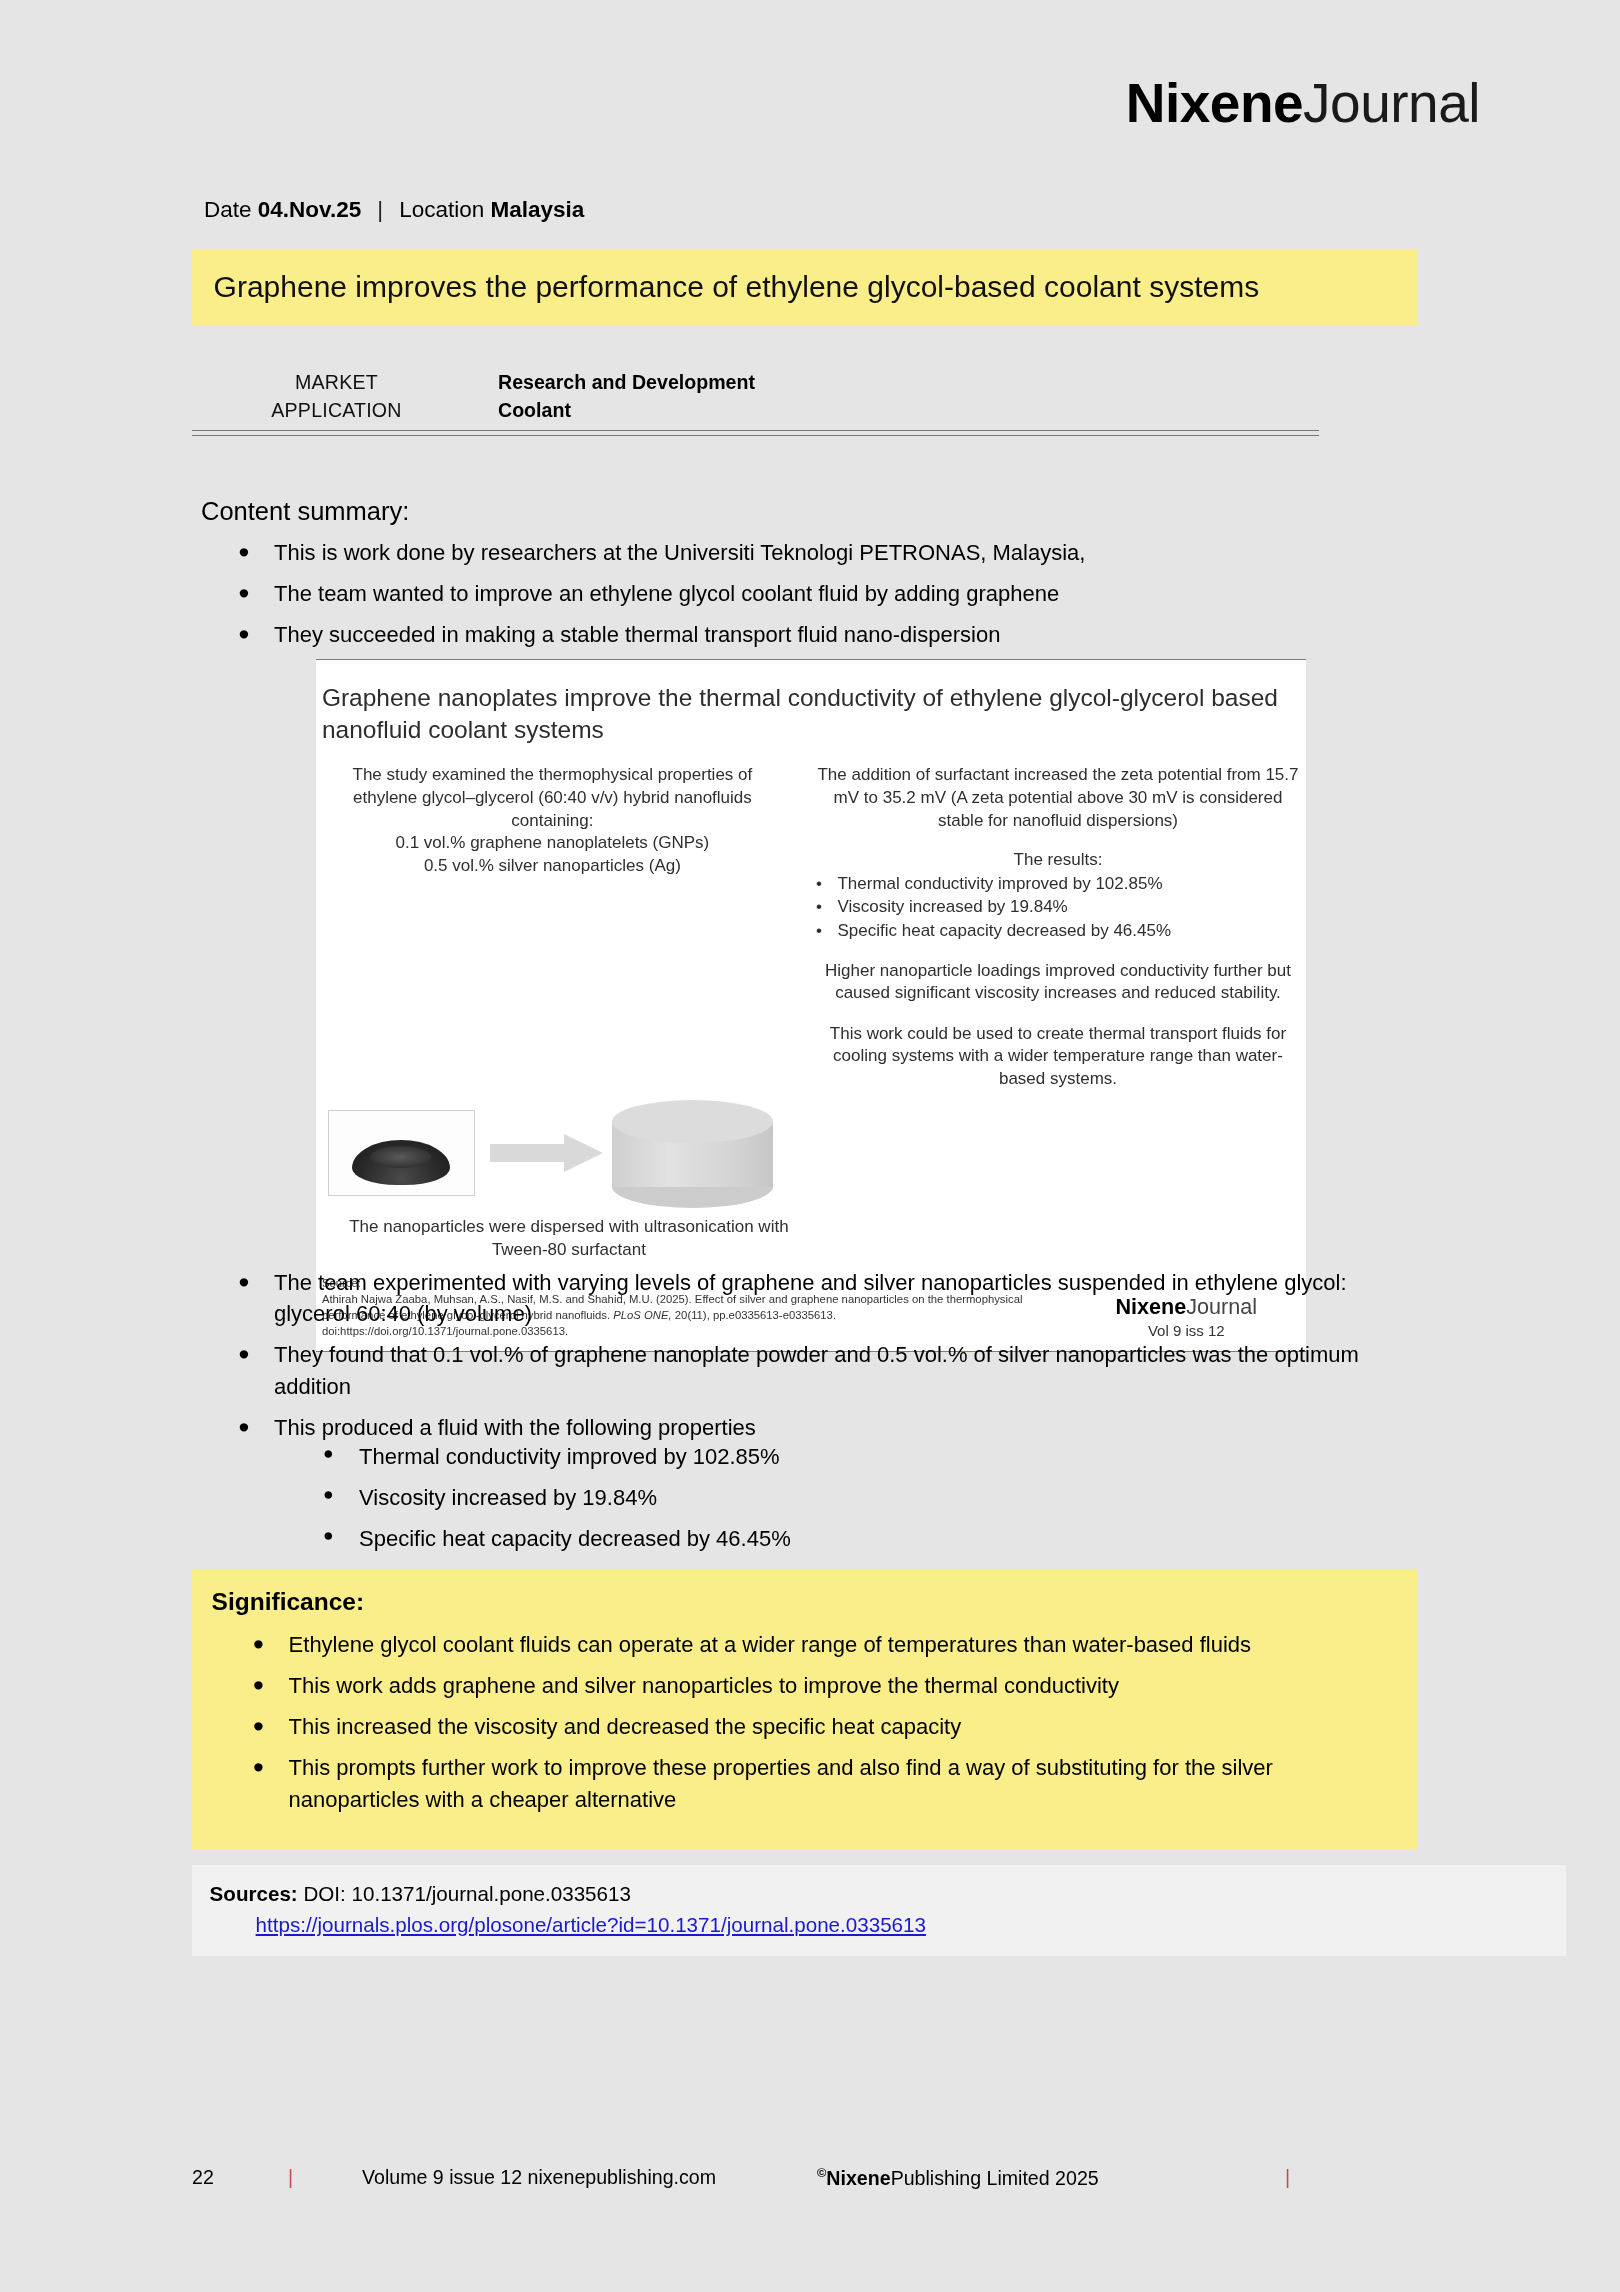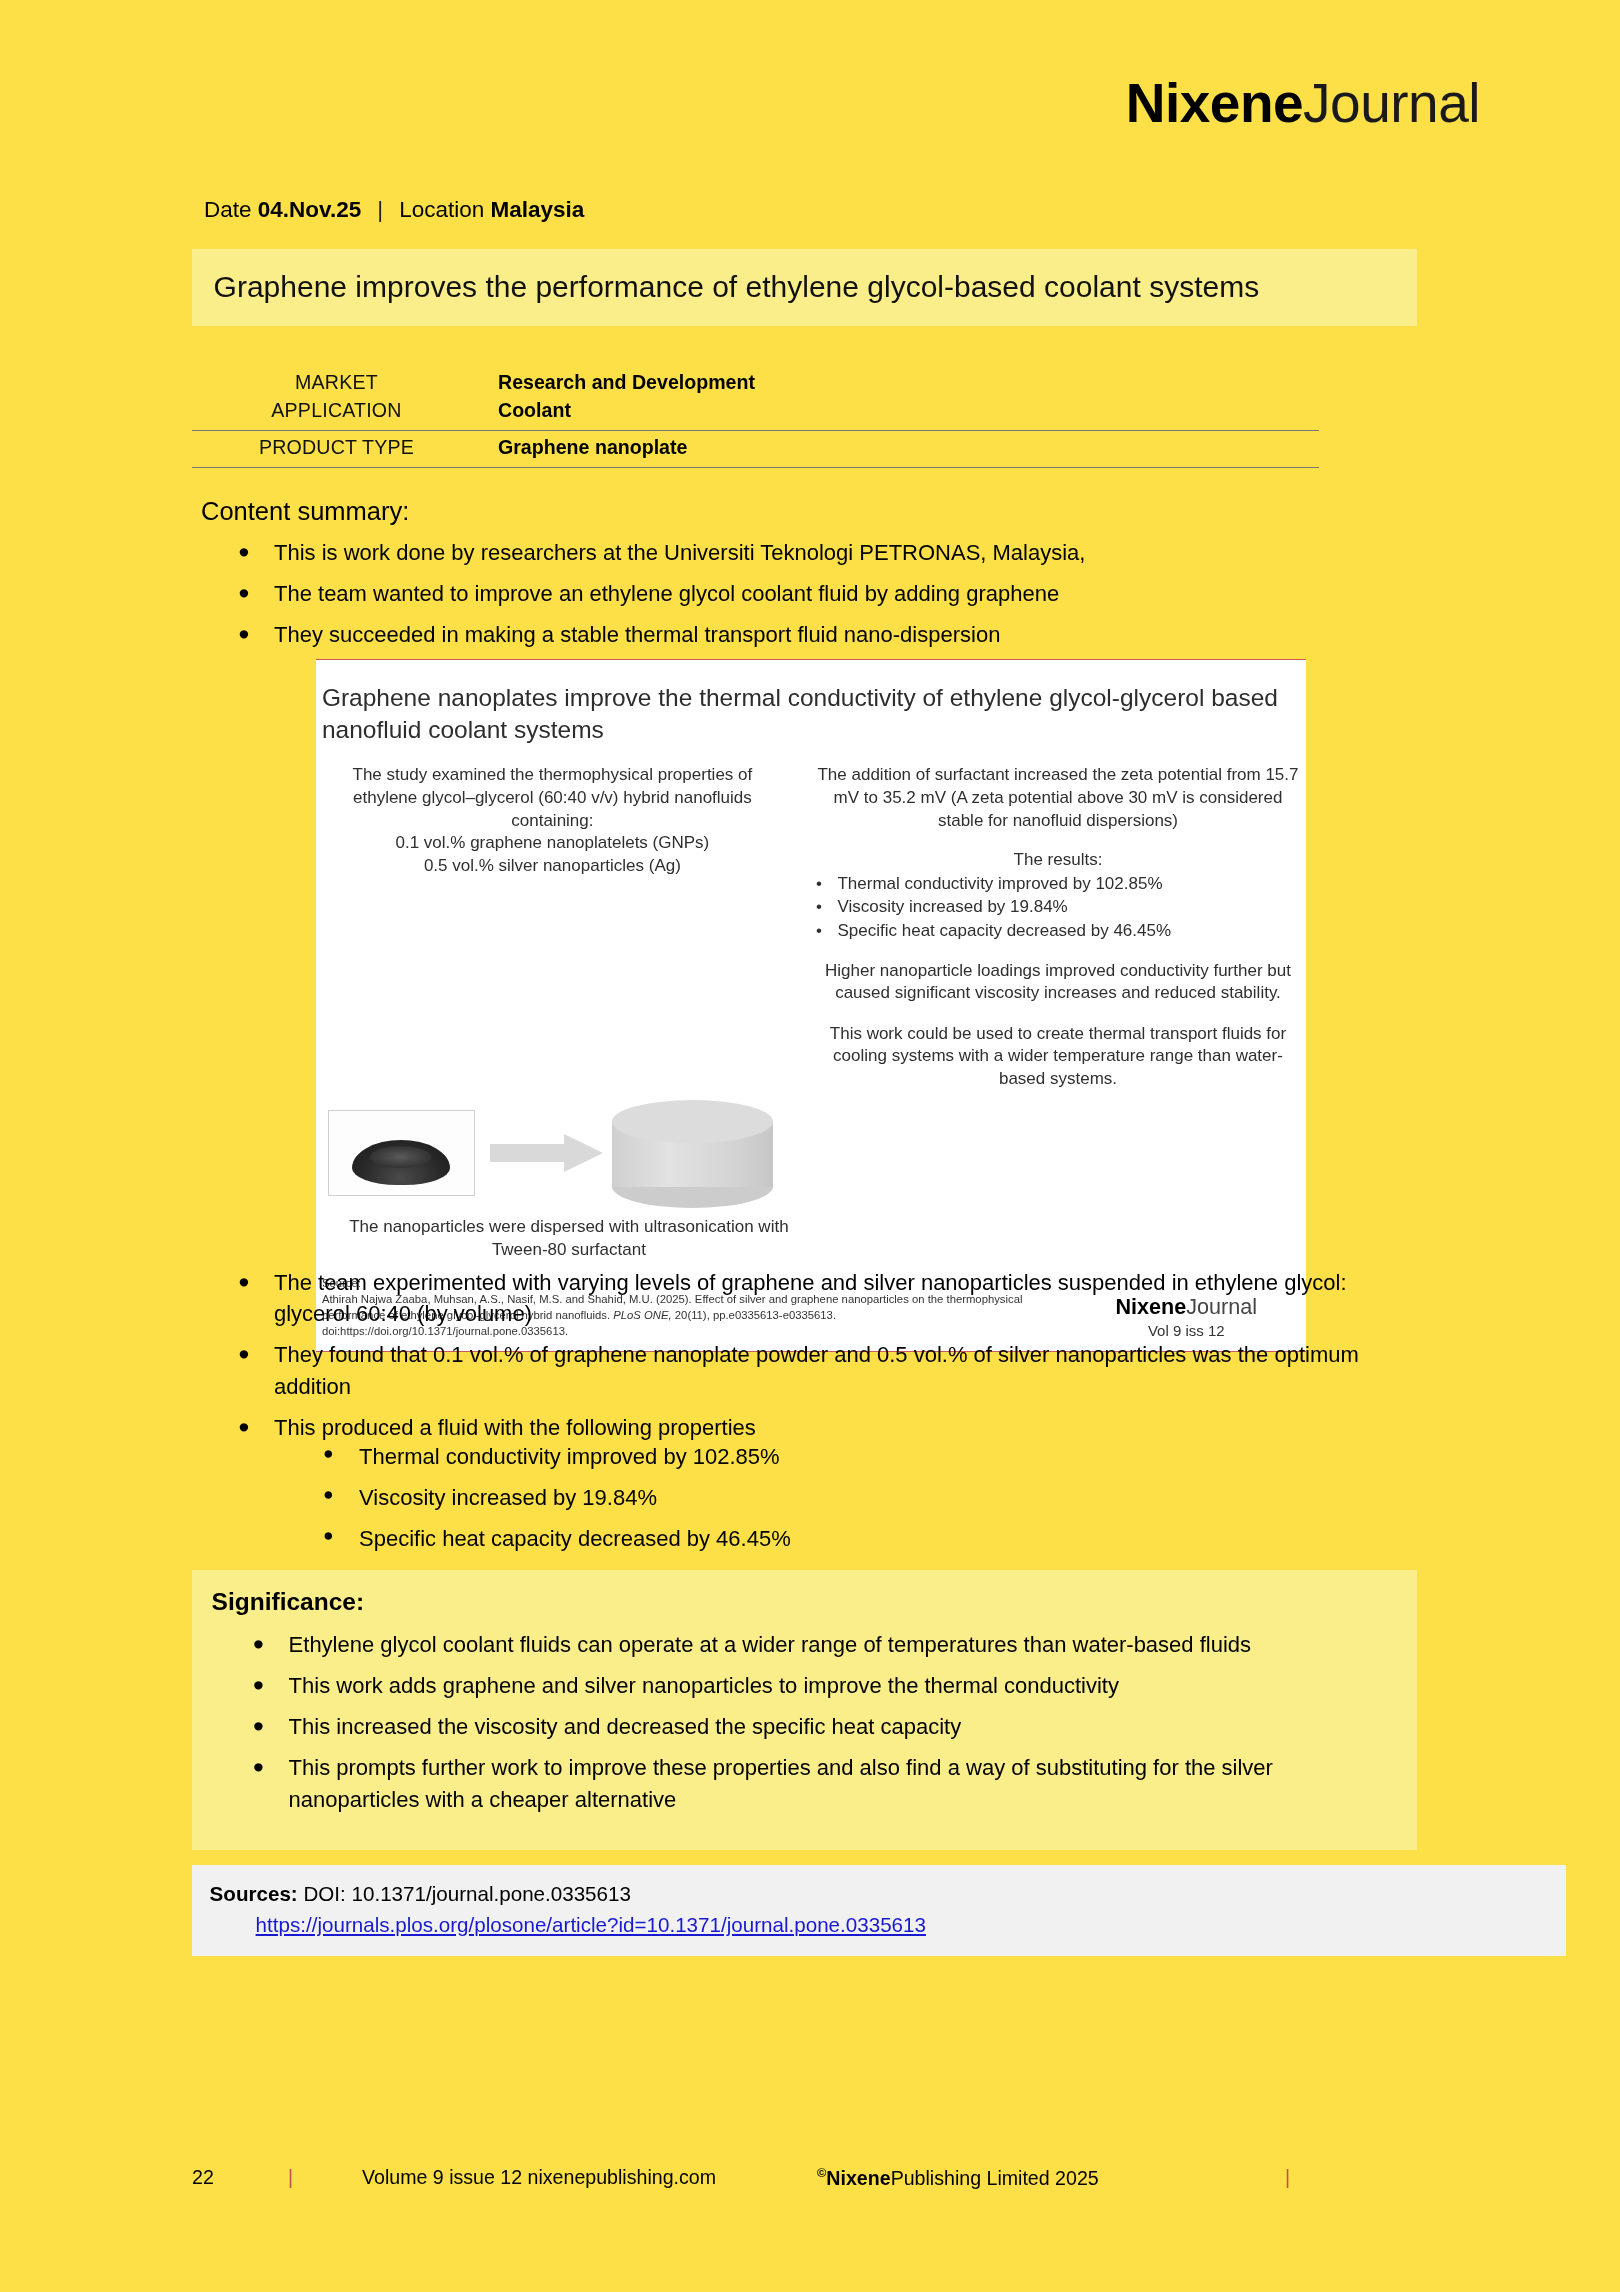--- a/index.html
+++ b/index.html
@@ -9,21 +9,21 @@
   }
   body {
     font-family: "Liberation Sans", sans-serif;
     color: #000;
   }
   .page {
     position: relative;
     width: 1620px;
     height: 2293px;
     margin: 0 auto;
-    background: #fde047;
+    background: #e5e5e5;
     overflow: hidden;
   }
 
   
   .masthead {
     position: absolute;
     top: 76px;
     right: 140px;
     font-size: 55px;
     letter-spacing: -0.5px;
@@ -356,24 +356,20 @@
   <div class="meta">
     <div class="meta-row">
       <div class="key">MARKET</div>
       <div class="val">Research and Development</div>
     </div>
     <div class="meta-row">
       <div class="key">APPLICATION</div>
       <div class="val">Coolant</div>
     </div>
     <div class="meta-sep"></div>
-    <div class="meta-row" style="padding-top:7.8px;">
-      <div class="key">PRODUCT TYPE</div>
-      <div class="val">Graphene nanoplate</div>
-    </div>
     <div class="meta-sep"></div>
   </div>
 
   <div class="section-head" style="top:496px;">Content summary:</div>
 
   <div class="bullets" style="left:238px; top:537px; width:1157px;">
     <div class="bullet">
       <div class="dot">●</div>
       <div class="txt">This is work done by researchers at the Universiti Teknologi PETRONAS, Malaysia,</div>
     </div>

